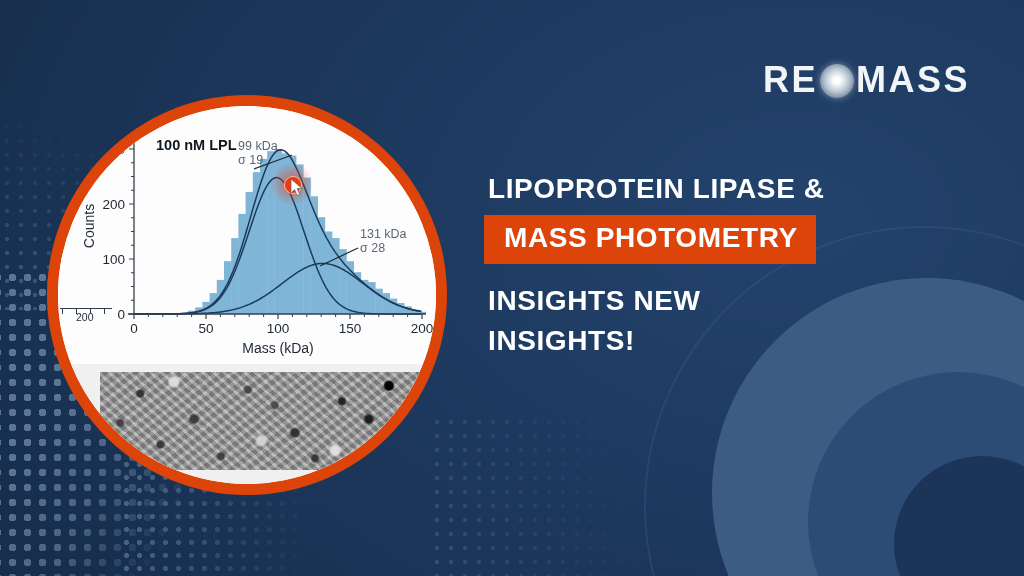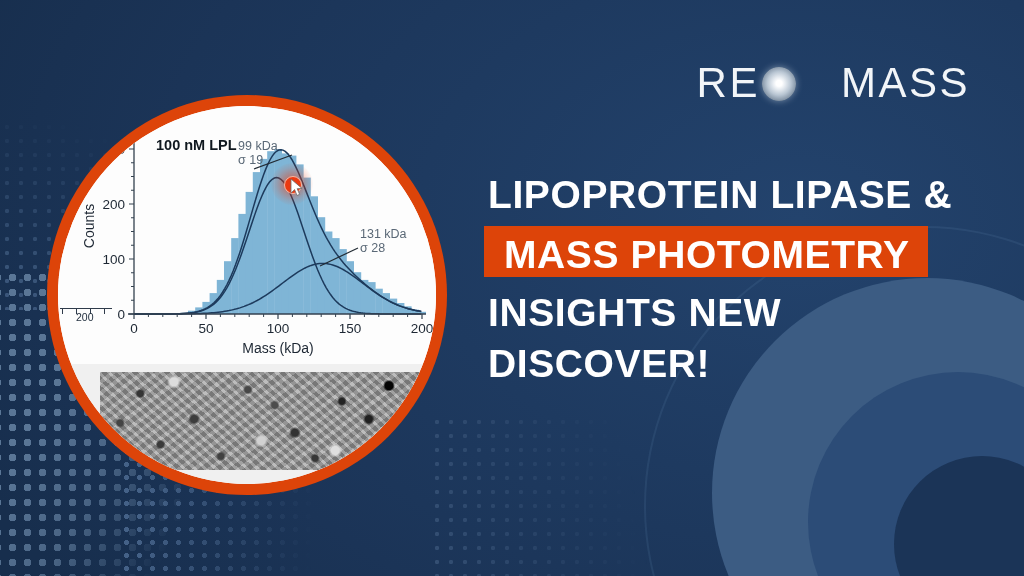--- a/index.html
+++ b/index.html
@@ -91,25 +91,24 @@
   .logo {
     position: absolute;
     right: 54px;
     top: 62px;
     display: flex;
     align-items: center;
     letter-spacing: 1px;
   }
   .logo-text {
     color: #f2f5f8;
-    font-size: 42px;
-    font-weight: 400;
+    font-size: 36px;
+    font-weight: 700;
     letter-spacing: 2.5px;
     line-height: 1;
-    margin-left: 43px;
   }
   .logo-orb {
     width: 34px;
     height: 34px;
     border-radius: 50%;
     margin: 0 2px 0 2px;
     background: radial-gradient(circle at 50% 48%, #ffffff 12%, #e8edf2 24%, #b9c6d3 48%, #8d9dae 66%, #5d7084 84%, #46586c 100%);
     box-shadow: 0 0 7px rgba(220,232,244,0.45);
     align-self: center;
     position: relative;
@@ -118,33 +117,33 @@
 
   
   .headline {
     position: absolute;
     left: 488px;
     top: 175px;
     width: 520px;
   }
   .hl-line {
     color: #ffffff;
-    font-size: 39px;
+    font-size: 28px;
     font-weight: bold;
     letter-spacing: 0.6px;
     line-height: 1.0;
     margin-bottom: 12px;
     white-space: nowrap;
   }
   .hl-line.highlight {
     display: inline-block;
     background: #dd4409;
-    padding: 9px 18px 3px 20px;
+    padding: 9px 18px 12px 20px;
     margin-left: -4px;
-    margin-bottom: 16px;
+    margin-bottom: 23px;
   }
   .hl-wrap-highlight { line-height: 0; }
 
   
   .circle-frame {
     position: absolute;
     left: 47px;
     top: 95px;
     width: 400px;
     height: 400px;
@@ -281,21 +280,21 @@
     <span class="logo-orb"></span>
     <span class="logo-text">MASS</span>
   </div>
 
   <div class="headline">
     <div class="hl-line">LIPOPROTEIN LIPASE &amp;</div>
     <div class="hl-wrap-highlight">
       <div class="hl-line highlight">MASS PHOTOMETRY</div>
     </div>
     <div class="hl-line">INSIGHTS NEW</div>
-    <div class="hl-line">DISCOVER!</div>
+    <div class="hl-line">INSIGHTS!</div>
   </div>
 
   <div class="circle-frame">
     <div class="circle-inner">
 
       <div class="chart-pane">
         <svg id="chart-svg" width="378" height="258" viewBox="0 0 378 258">
             <rect x="122.80000000000001" y="206.9" width="7.6000000000000005" height="1.0999999999999943" fill="#7fb5d6"></rect>
             <rect x="130" y="204.7" width="7.6000000000000005" height="3.3000000000000114" fill="#7fb5d6"></rect>
             <rect x="137.20000000000002" y="201.4" width="7.6000000000000005" height="6.599999999999994" fill="#7fb5d6"></rect>

